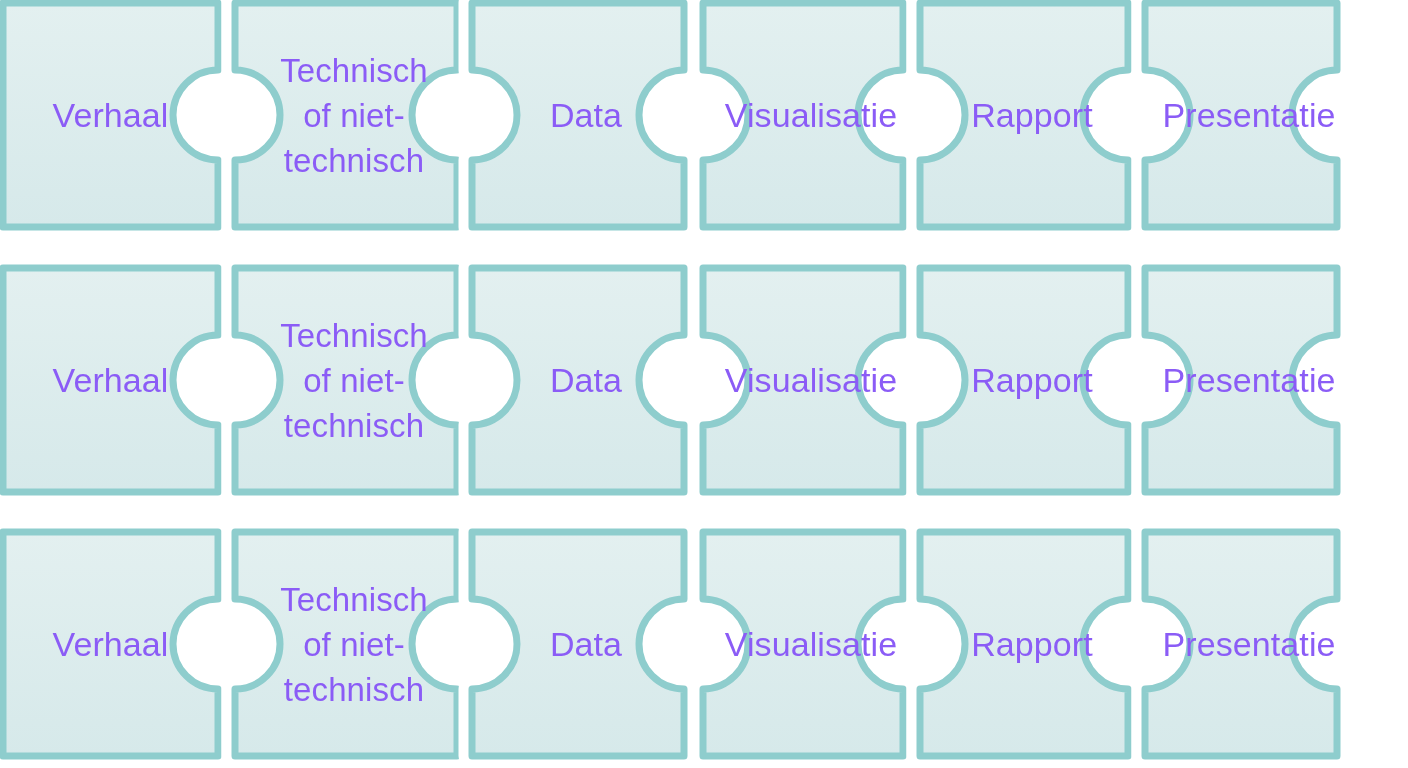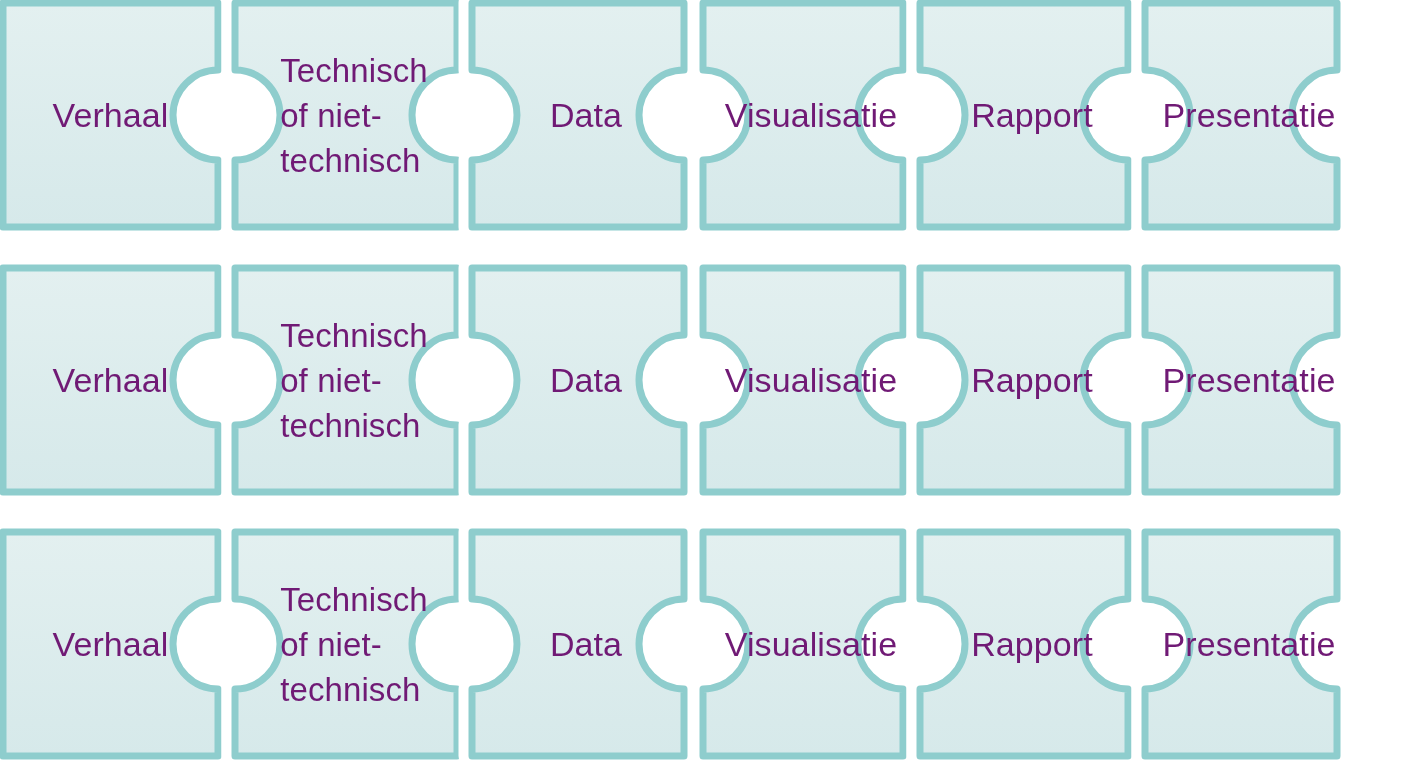--- a/index.html
+++ b/index.html
@@ -28,21 +28,22 @@
   }
   .piece svg {
     display: block;
     overflow: visible;
   }
   .piece-label {
     position: absolute;
     display: flex;
     align-items: center;
     justify-content: center;
-    color: #701a75;
+    text-align: center;
+    color: #8b5cf6;
     font-size: 34px;
     line-height: 44px;
     letter-spacing: 0.1px;
     pointer-events: none;
     white-space: pre-line;
   }
   .piece-label.multi {
     font-size: 33px;
     line-height: 45px;
   }

